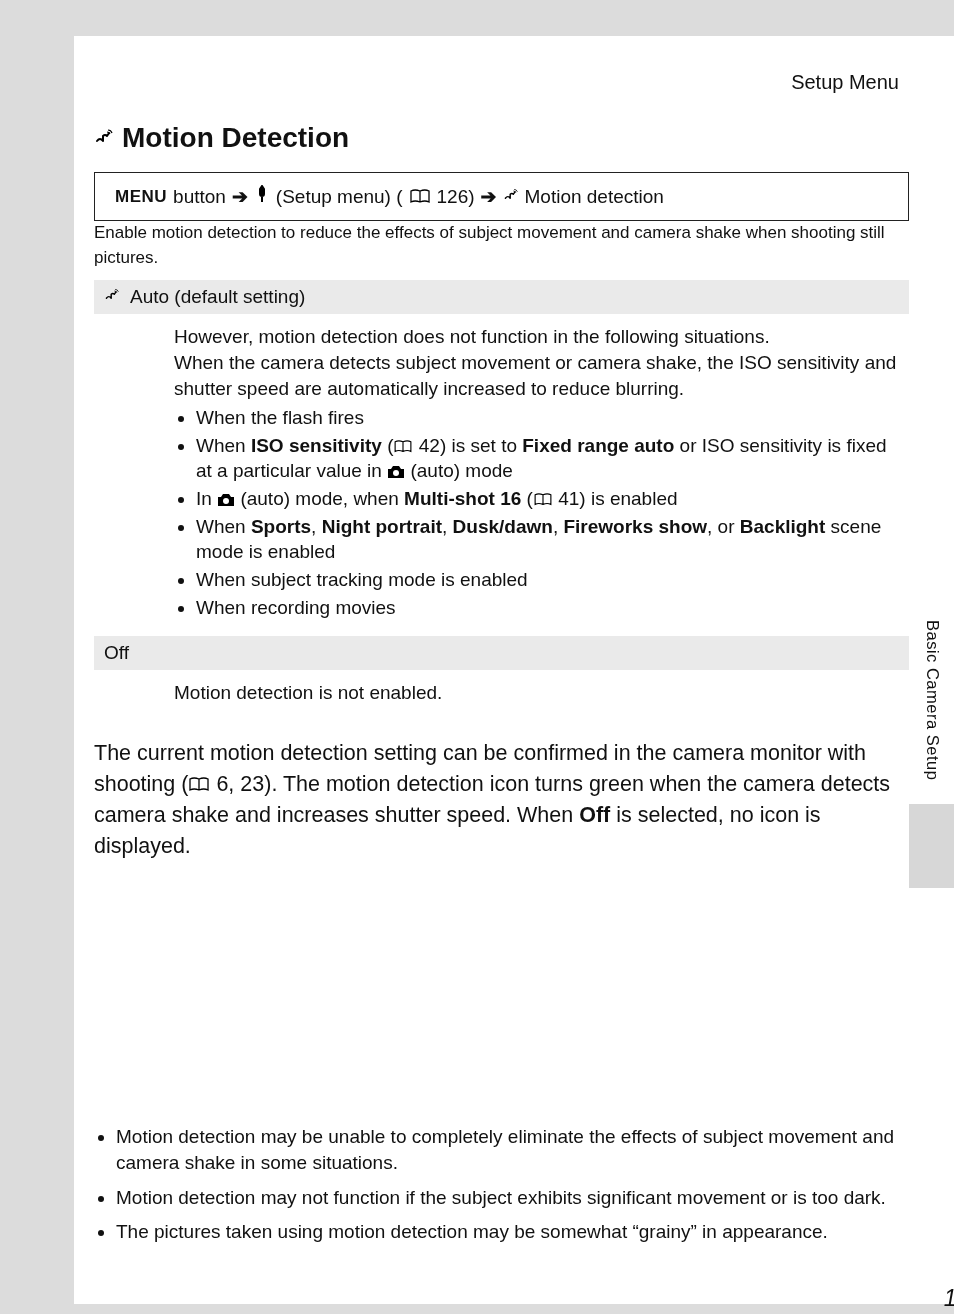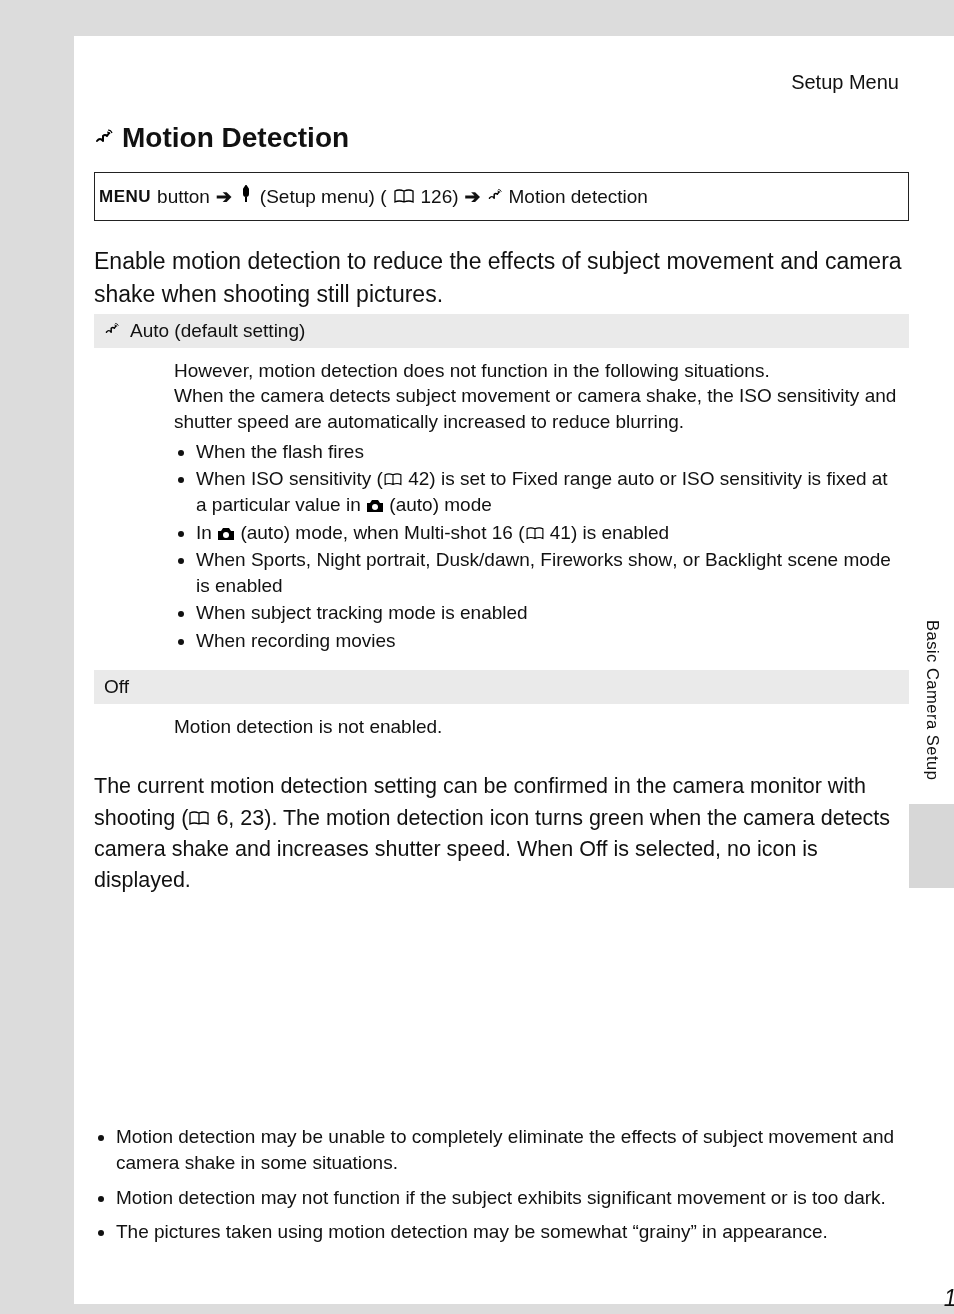--- a/index.html
+++ b/index.html
@@ -38,43 +38,42 @@
     align-items: center;
     gap: 8px;
   }
   .motion-icon {
     font-size: 20px;
     position: relative;
     top: 1px;
   }
   .breadcrumb-box {
     border: 1px solid #222;
-    padding: 12px 4px;
-    font-size: 19px;
-    margin-bottom: 24px;
+    padding: 12px 20px;
+    font-size: 19px;
     display: flex;
     align-items: center;
     flex-wrap: wrap;
     gap: 6px;
     font-weight: 400;
   }
   .menu-word { font-family: Arial, sans-serif; font-weight: 700; letter-spacing: 0.5px; font-size: 17px; }
   .arrow { font-weight: 700; }
   .wrench { font-weight: 700; }
   .book-icon {
     display: inline-flex;
     align-items: center;
     vertical-align: -2px;
   }
   .book-icon svg { display: block; }
   p.lead {
-    font-size: 23px;
+    font-size: 17px;
     line-height: 1.45;
     font-weight: 300;
-    margin-bottom: 2px;
+    margin-bottom: 10px;
   }
   .option-head {
     background: #eaeaea;
     padding: 6px 10px;
     font-size: 19px;
     font-weight: 400;
     display: flex;
     align-items: center;
     gap: 10px;
   }
@@ -95,21 +94,21 @@
   .cam-icon {
     display: inline-flex;
     vertical-align: -2px;
   }
   p.para2 {
     font-size: 21.5px;
     line-height: 1.45;
     font-weight: 300;
     margin-top: 18px;
   }
-  .bold { font-weight: 400; }
+  .bold { font-weight: 700; }
   .notes-section {
     position: absolute;
     bottom: 50px;
     left: 20px;
     right: 55px;
   }
   .notes-header {
     display: flex;
     align-items: center;
     gap: 10px;

